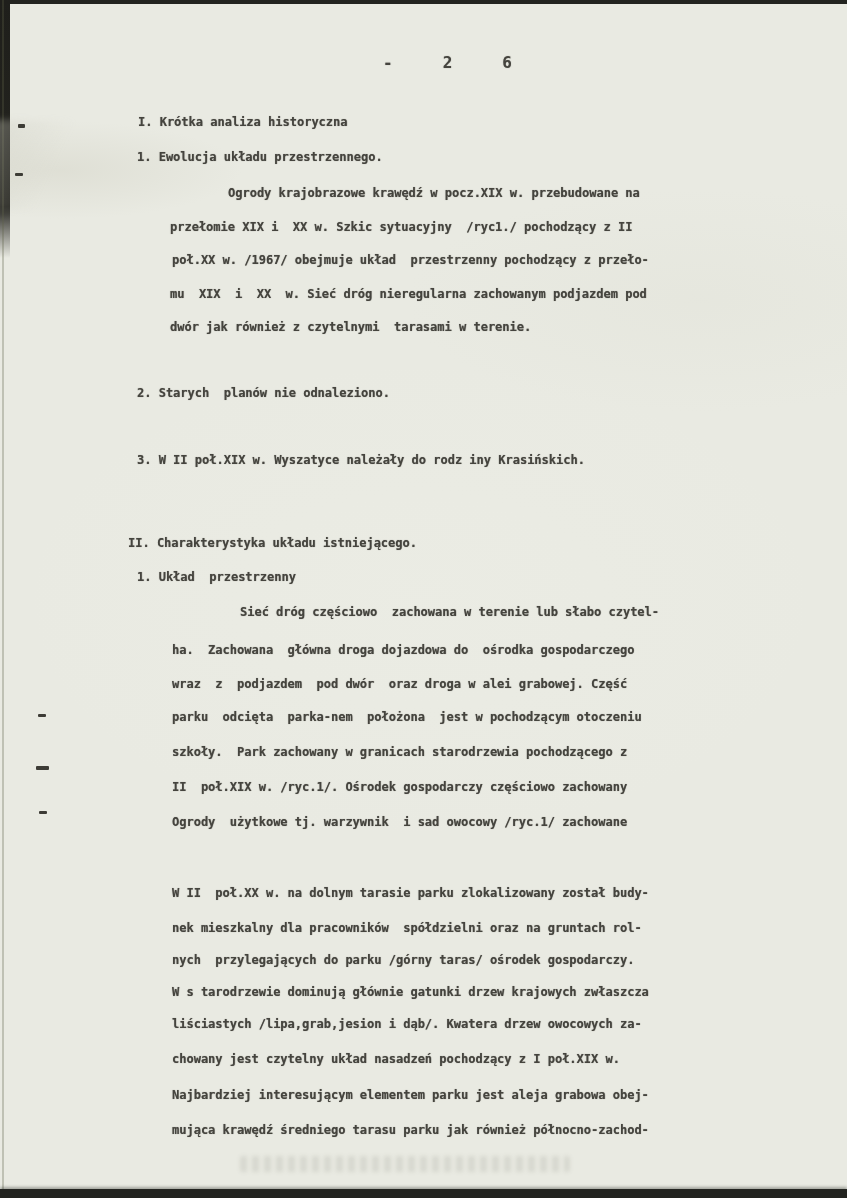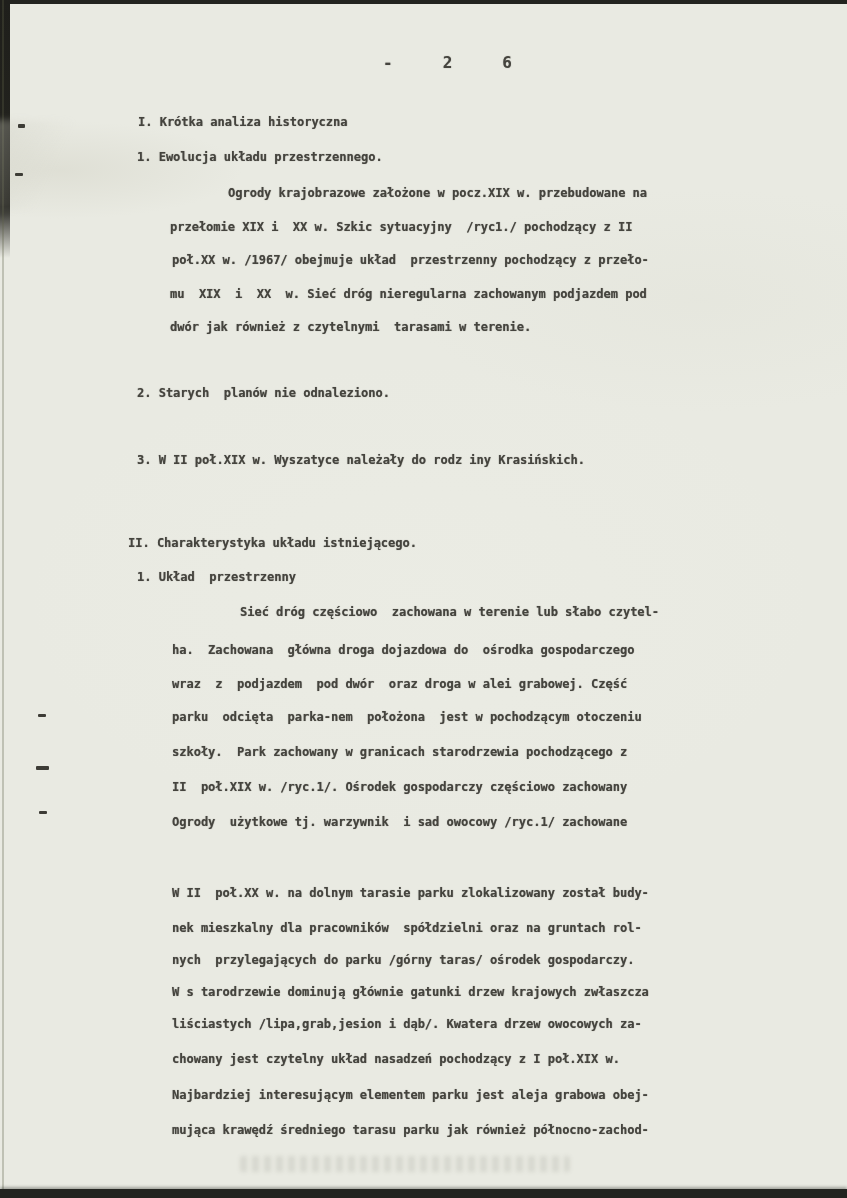--- a/index.html
+++ b/index.html
@@ -70,21 +70,21 @@
   <div class="smudge"></div>
 
   <div class="header">
     <span>-</span>
     <span>2</span>
     <span>6</span>
   </div>
 
   <div class="line" style="top:115px;left:138px">I. Krótka analiza historyczna</div>
   <div class="line" style="top:150px;left:137px">1. Ewolucja układu przestrzennego.</div>
-  <div class="line" style="top:186px;left:228px">Ogrody krajobrazowe założone w pocz.XIX w. przebudowane na</div>
+  <div class="line" style="top:186px;left:228px">Ogrody krajobrazowe krawędź w pocz.XIX w. przebudowane na</div>
   <div class="line" style="top:220px;left:170px">przełomie XIX i  XX w. Szkic sytuacyjny  /ryc1./ pochodzący z II</div>
   <div class="line" style="top:253px;left:172px">poł.XX w. /1967/ obejmuje układ  przestrzenny pochodzący z przeło-</div>
   <div class="line" style="top:320px;left:170px">dwór jak również z czytelnymi  tarasami w terenie.</div>
   <div class="line" style="top:287px;left:170px">mu  XIX  i  XX  w. Sieć dróg nieregularna zachowanym podjazdem pod</div>
   <div class="line" style="top:386px;left:137px">2. Starych  planów nie odnaleziono.</div>
   <div class="line" style="top:453px;left:137px">3. W II poł.XIX w. Wyszatyce należały do rodz iny Krasińskich.</div>
   <div class="line" style="top:536px;left:128px">II. Charakterystyka układu istniejącego.</div>
   <div class="line" style="top:570px;left:137px">1. Układ  przestrzenny</div>
   <div class="line" style="top:605px;left:240px">Sieć dróg częściowo  zachowana w terenie lub słabo czytel-</div>
   <div class="line" style="top:677px;left:172px">wraz  z  podjazdem  pod dwór  oraz droga w alei grabowej. Część</div>

